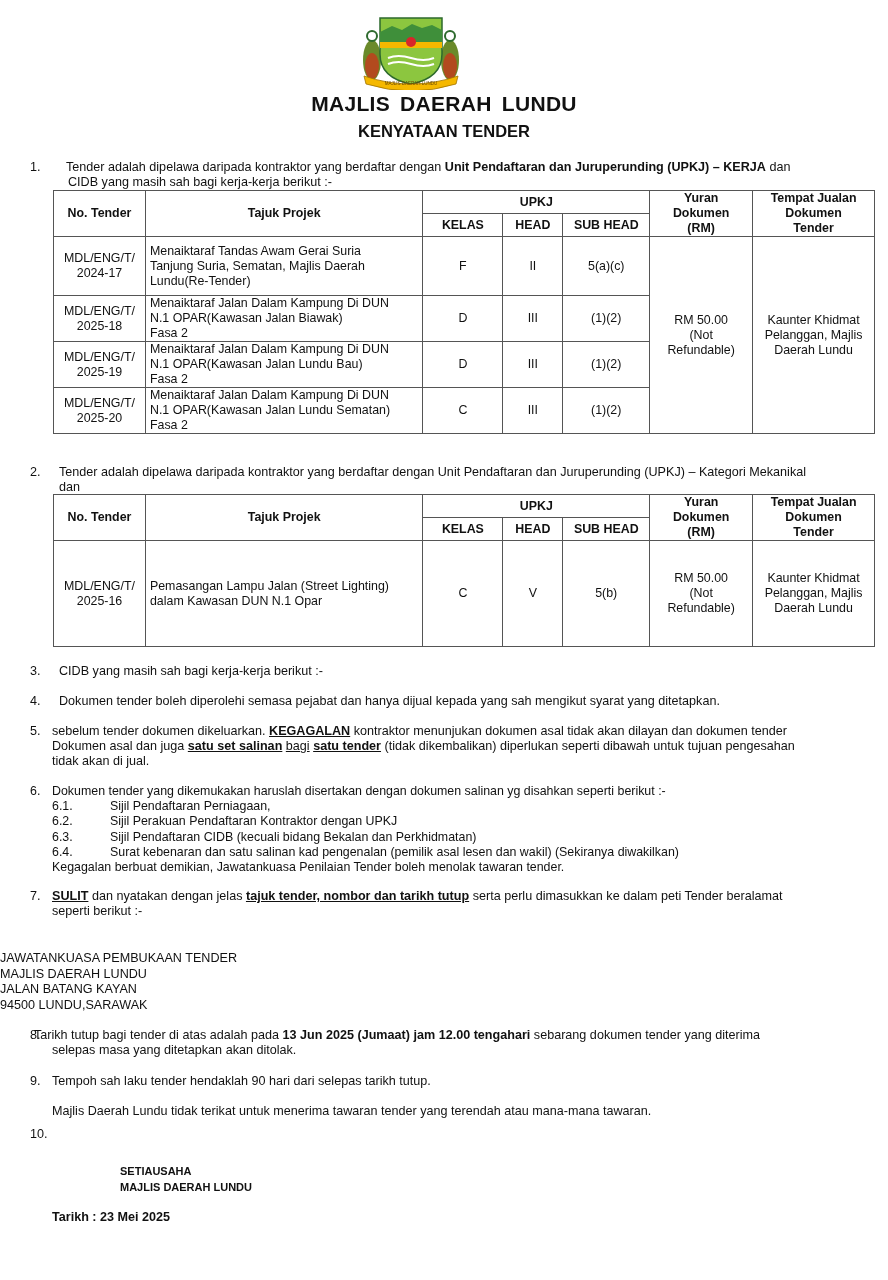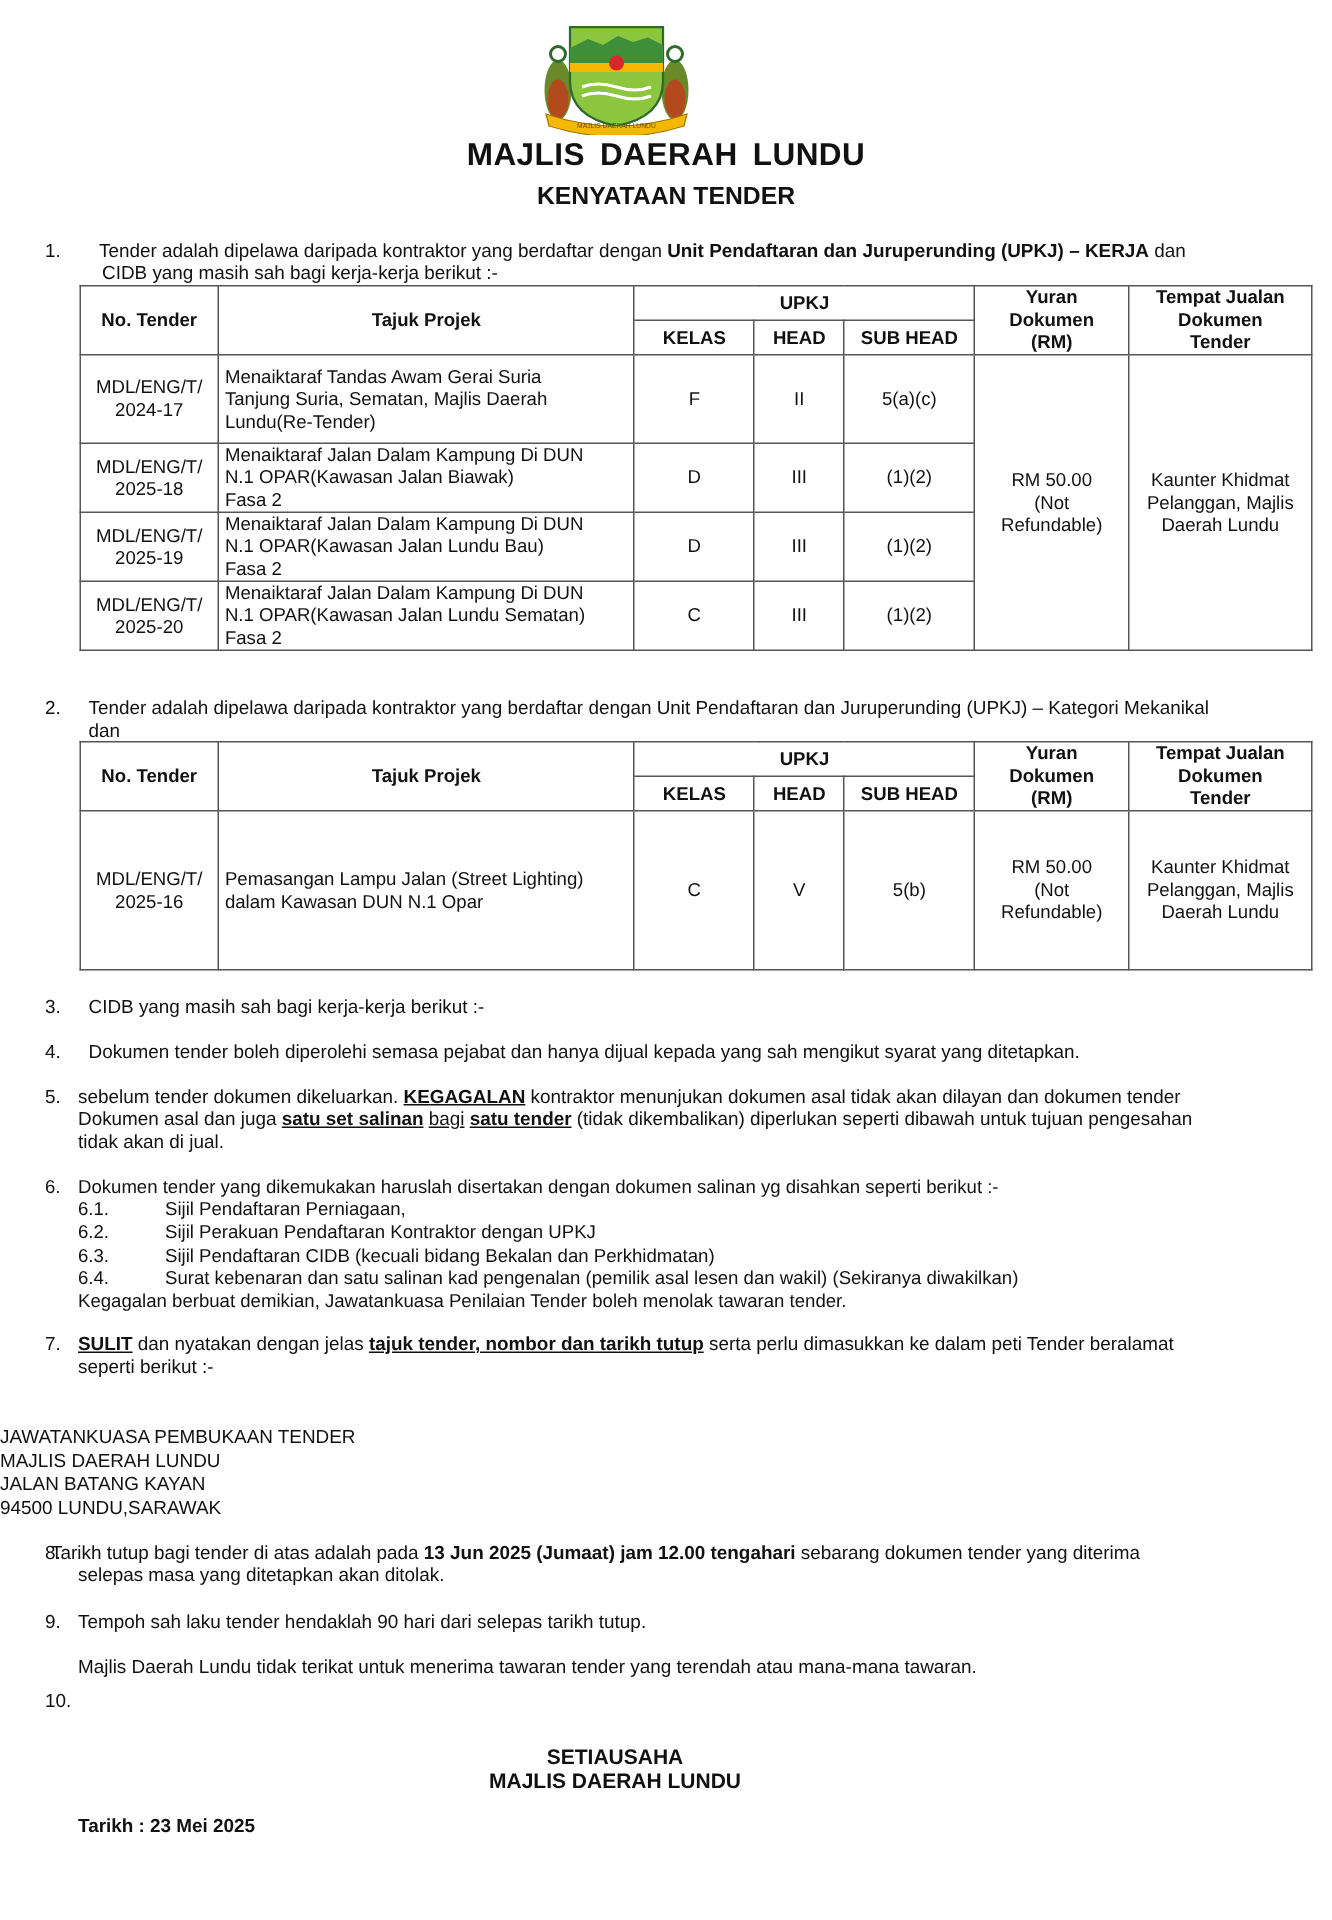--- a/index.html
+++ b/index.html
@@ -10,21 +10,21 @@
   .title1 { left:0; width:888px; top:92px; text-align:center; font-weight:bold; font-size:21px; letter-spacing:0.3px; word-spacing:4px; }
   .title2 { left:0; width:888px; top:122px; text-align:center; font-weight:bold; font-size:16.5px; }
   .para { line-height:15px; }
   .num { position:absolute; }
   b.u, span.u { text-decoration:underline; }
   table.tt { position:absolute; border-collapse:collapse; font-size:12.4px; }
   table.tt td, table.tt th { border:1px solid #555; text-align:center; vertical-align:middle; padding:0 4px; line-height:15px; }
   table.tt th { font-weight:bold; }
   table.tt td.left { text-align:left; }
   .addr { left:0; width:888px; top:951px; text-align:left; font-weight:normal; font-size:12.6px; line-height:15.5px; }
-  .sign { left:120px; width:580px; top:1164px; text-align:center; font-weight:bold; font-size:14px; line-height:15.5px; }
+  .sign { left:120px; width:580px; top:1164px; font-weight:bold; font-size:11px; line-height:15.5px; }
   .date { left:52px; top:1210px; font-weight:bold; font-size:12.6px; }
   .sub { position:absolute; line-height:15.2px; }
 </style>
 </head>
 <body>
 
 <div class="abs logo">
   <svg width="106" height="76" viewBox="0 0 106 76">
 
     <ellipse cx="14" cy="46" rx="9" ry="20" fill="#6a8a2a"></ellipse>

